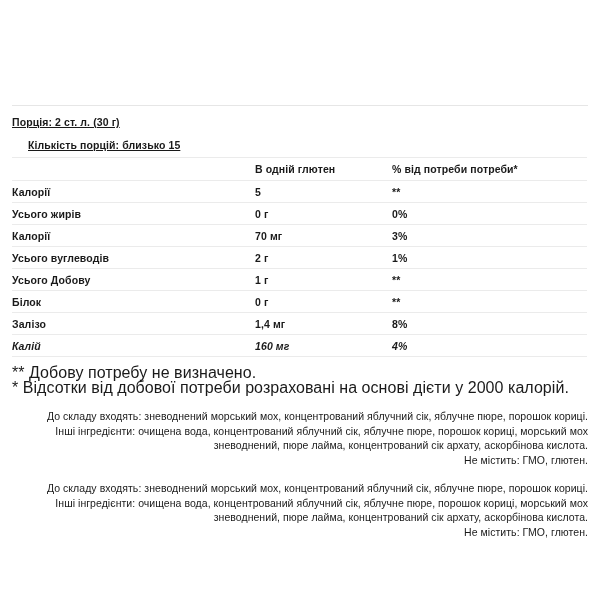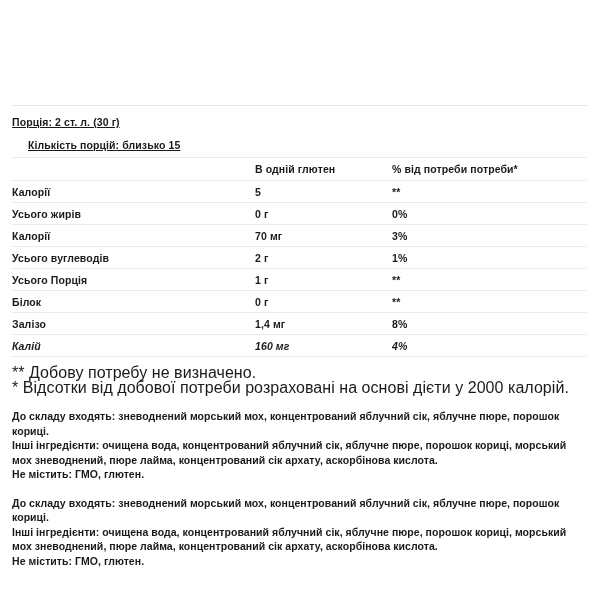--- a/index.html
+++ b/index.html
@@ -88,22 +88,23 @@
   }
   .footnotes .fn {
     white-space: nowrap;
   }
 
   
   .ingredients-block {
     margin-top: 14px;
     font-size: 10.5px;
     line-height: 14.5px;
-    font-weight: bold;
+    font-weight: normal;
     letter-spacing: .05px;
+    text-align: right;
   }
   .ingredients-block p {
     margin: 0;
   }
   .ingredients-block .wrap {
     margin: 0;
   }
 </style>
 </head>
 <body>
@@ -143,21 +144,21 @@
         <td>Калорії</td>
         <td>70 мг</td>
         <td>3%</td>
       </tr>
       <tr>
         <td>Усього вуглеводів</td>
         <td>2 г</td>
         <td>1%</td>
       </tr>
       <tr>
-        <td>Усього Порція</td>
+        <td>Усього Добову</td>
         <td>1 г</td>
         <td class="dbl-dagger">**</td>
       </tr>
       <tr>
         <td>Білок</td>
         <td>0 г</td>
         <td class="dbl-dagger">**</td>
       </tr>
       <tr>
         <td>Залізо</td>

